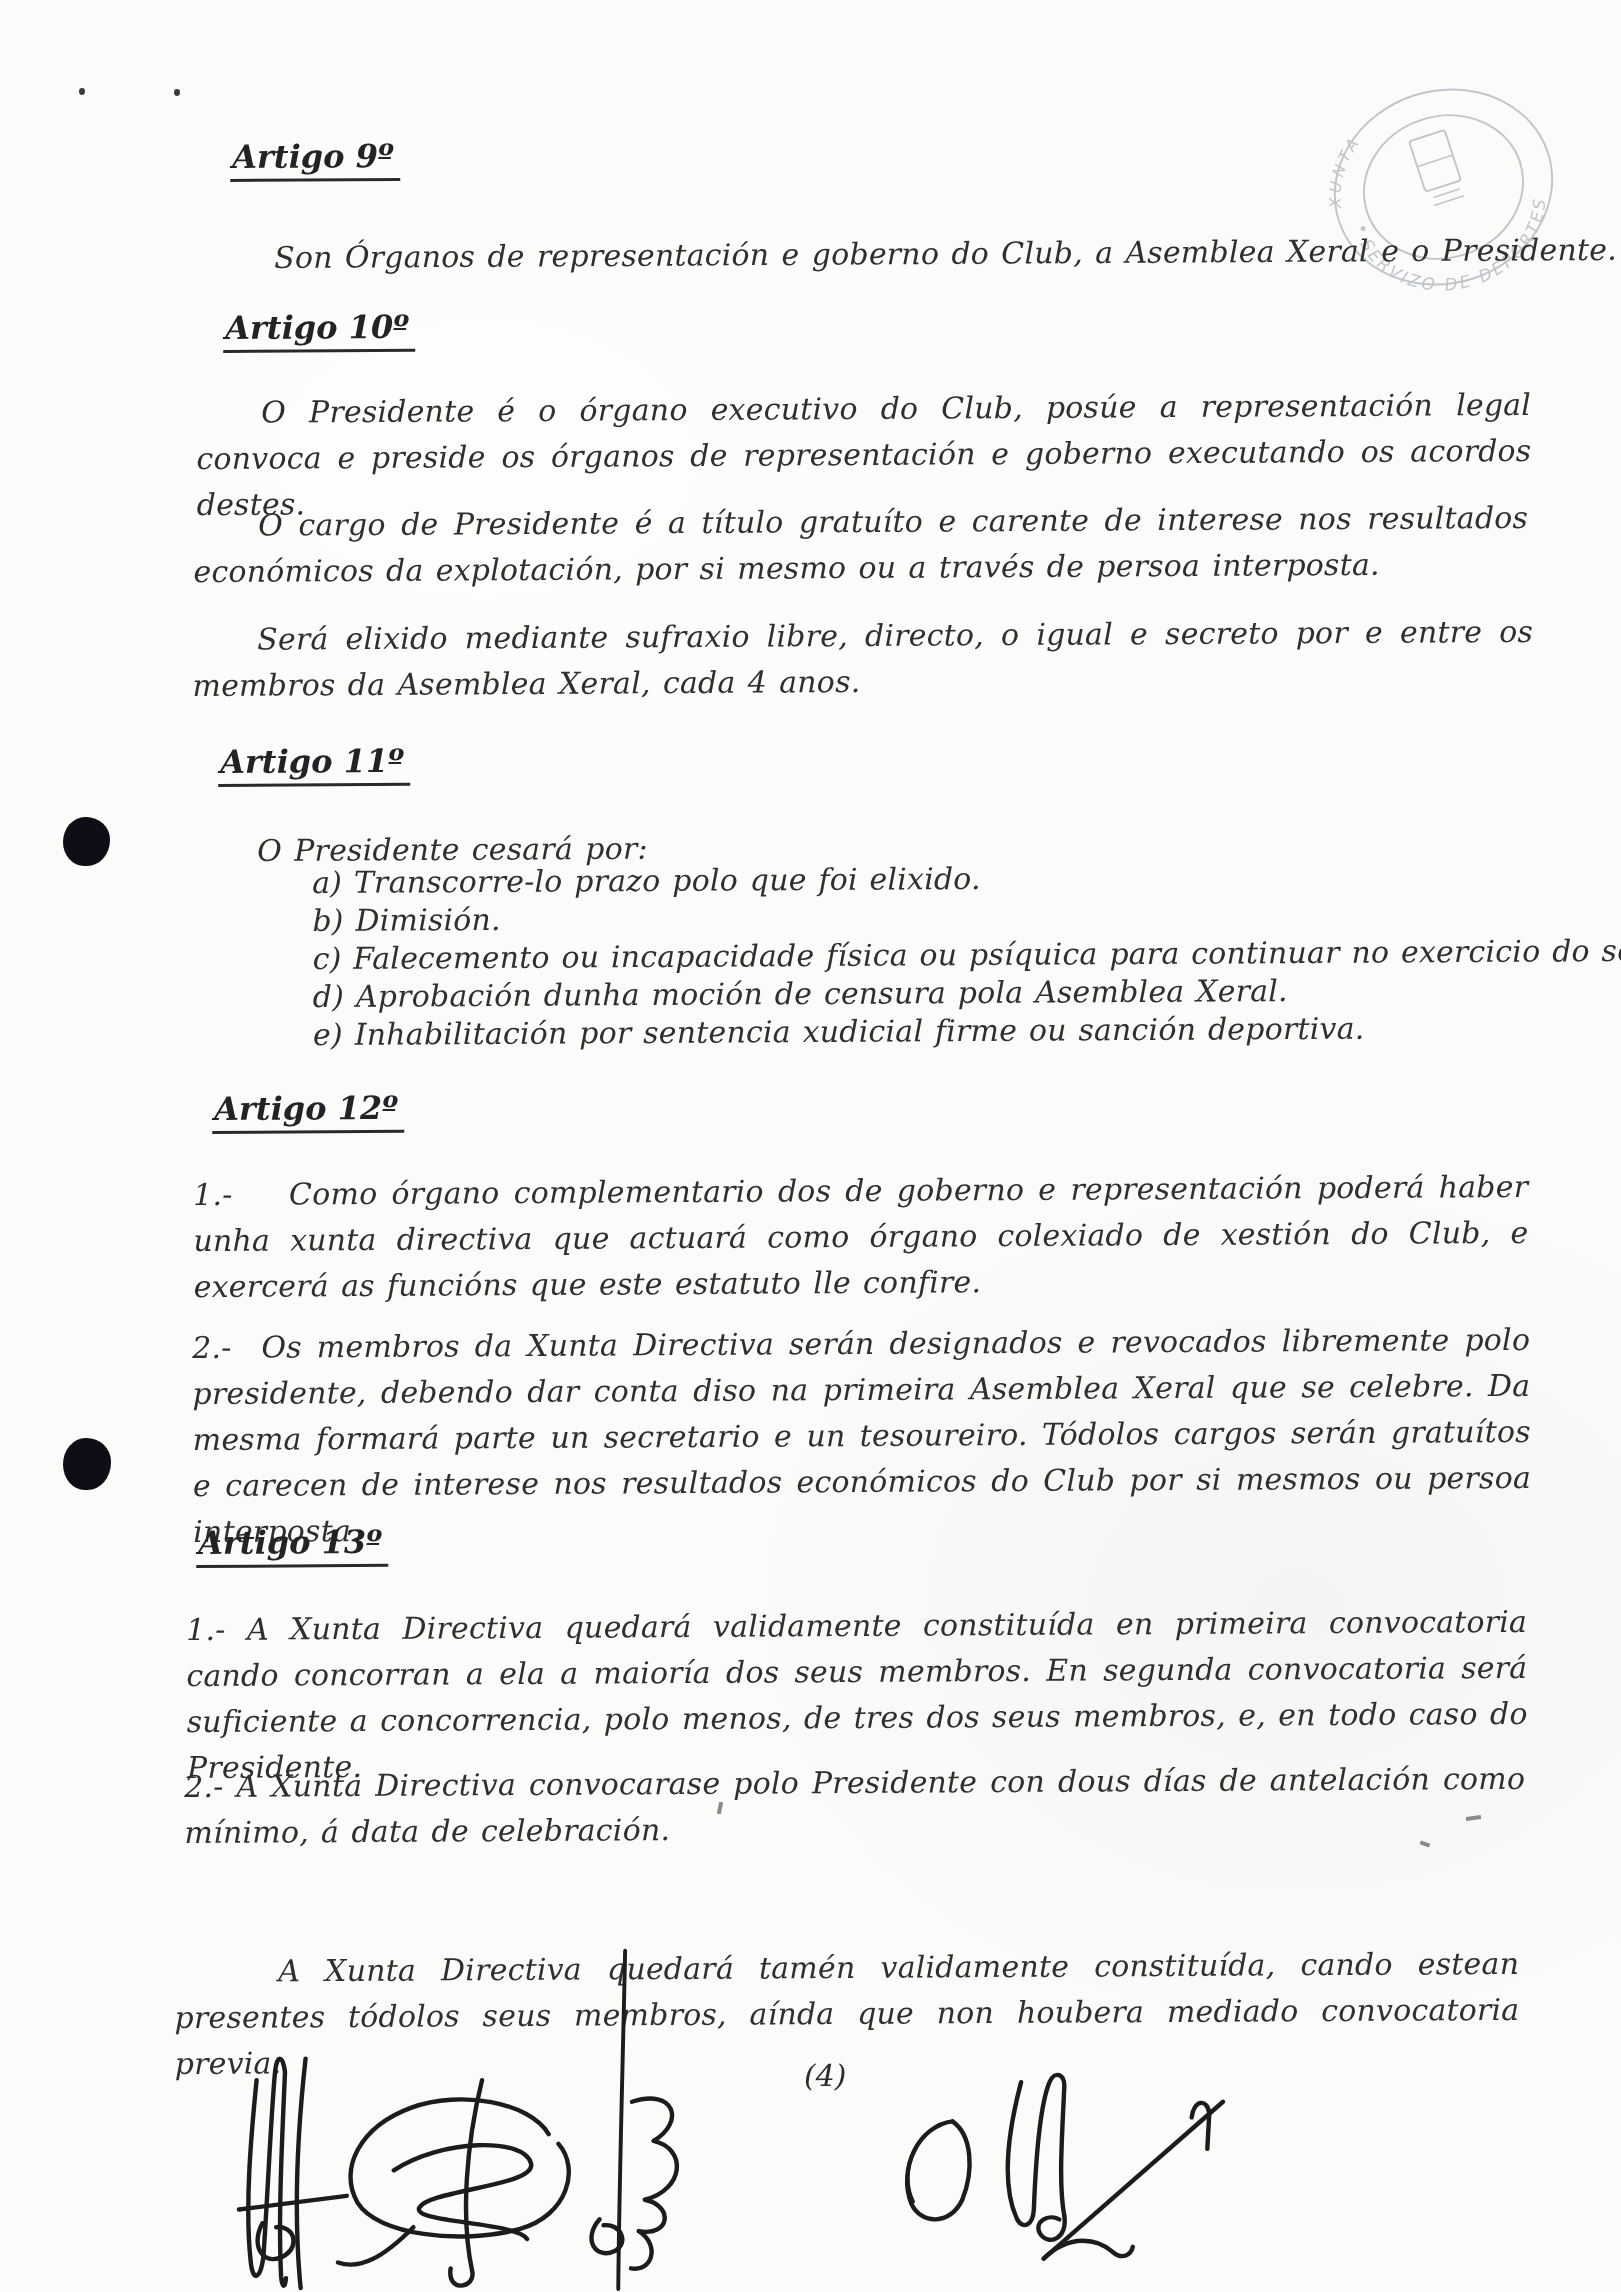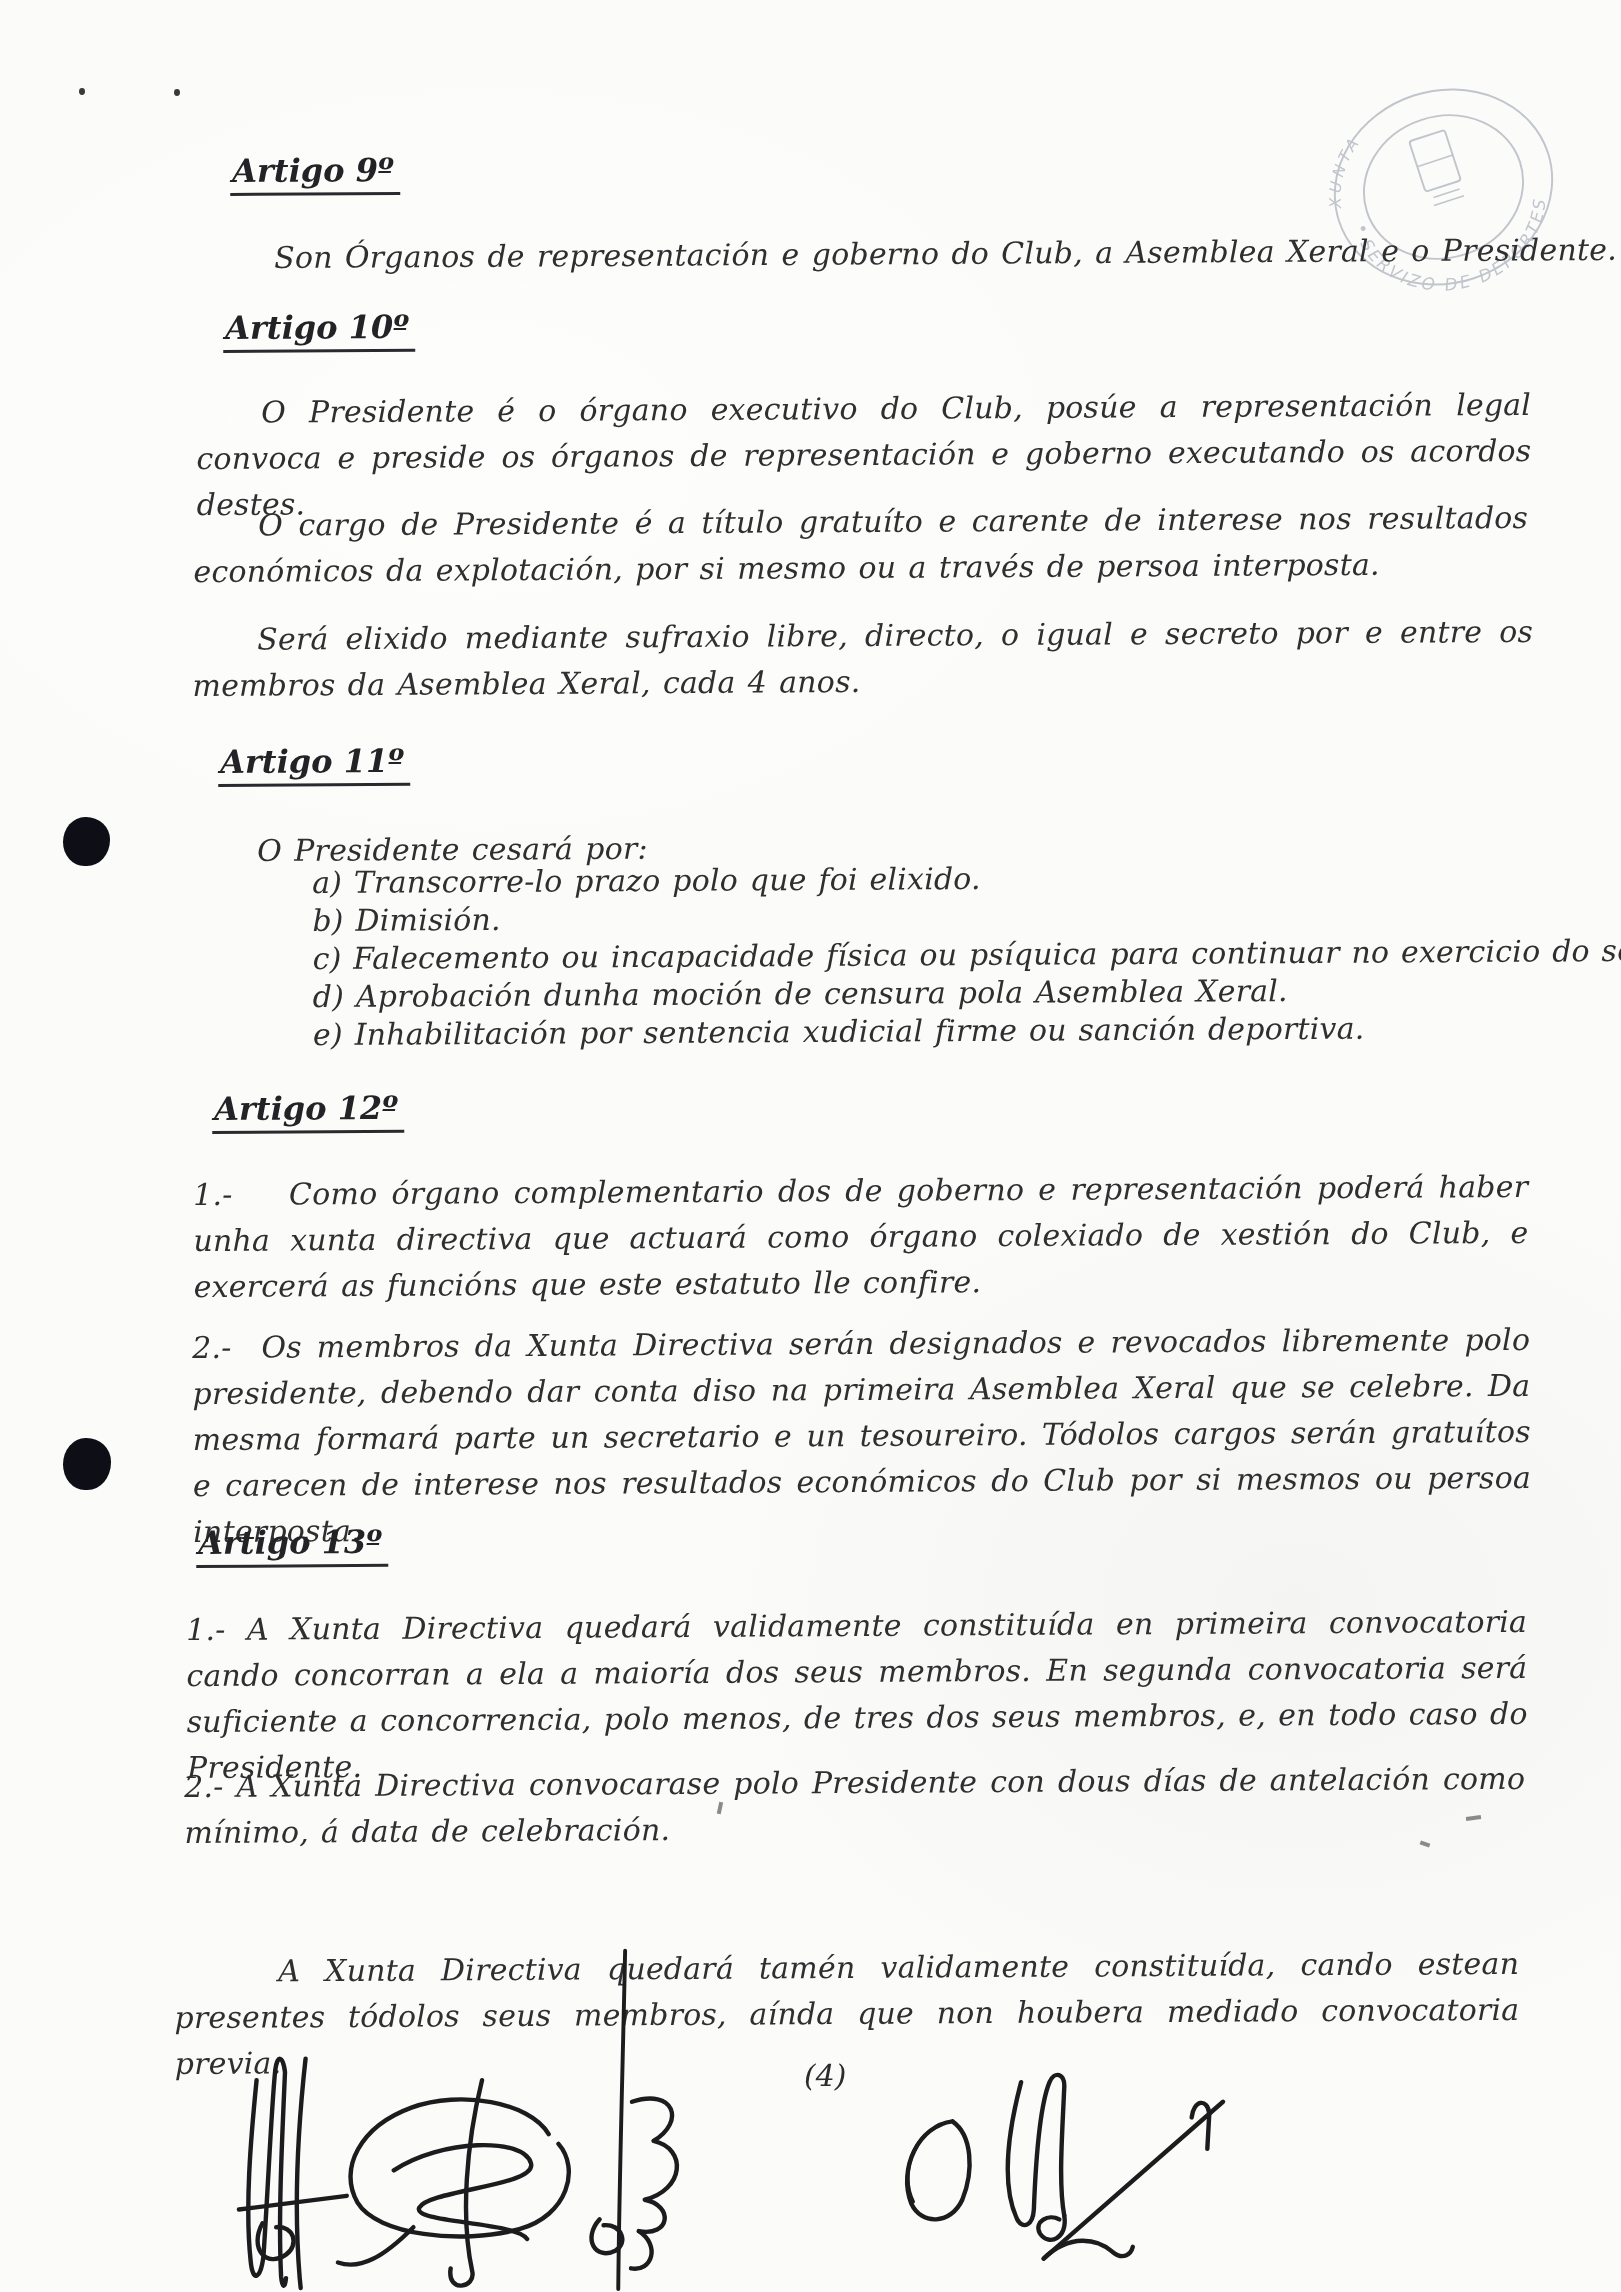--- a/index.html
+++ b/index.html
@@ -86,21 +86,21 @@
       <textPath href="#arcTop" xlink:href="#arcTop" startOffset="6%">XUNTA</textPath>
     </text>
     <text font-size="17" letter-spacing="3" fill="#b7bcc5" font-family="DejaVu Sans, sans-serif">
       <textPath href="#arcBottom" xlink:href="#arcBottom" startOffset="4%">SERVIZO DE DEPORTES</textPath>
     </text>
   </svg>
 
   <div class="blob" style="left:63px;top:817px;width:47px;height:49px;"></div>
   <div class="blob" style="left:63px;top:1438px;width:48px;height:52px;"></div>
 
-  <div class="h" style="left:230px;top:152px;">Artigo 9º</div>
+  <div class="h" style="left:230px;top:138px;">Artigo 9º</div>
   <div class="p single" style="left:274px;top:235px;">Son Órganos de representación e goberno do Club, a Asemblea Xeral e o Presidente.</div>
 
   <div class="h" style="left:223px;top:309px;">Artigo 10º</div>
   <div class="p ind1" style="left:196px;top:390px;width:1335px;">O Presidente é o órgano executivo do Club, posúe a representación legal convoca e preside os órganos de representación e goberno executando os acordos destes.</div>
   <div class="p ind1" style="left:193px;top:503px;width:1335px;">O cargo de Presidente é a título gratuíto e carente de interese nos resultados económicos da explotación, por si mesmo ou a través de persoa interposta.</div>
   <div class="p ind1" style="left:192px;top:617px;width:1341px;">Será elixido mediante sufraxio libre, directo, o igual e secreto por e entre os membros da Asemblea Xeral, cada 4 anos.</div>
 
   <div class="h" style="left:218px;top:743px;">Artigo 11º</div>
   <div class="p single" style="left:257px;top:828px;">O Presidente cesará por:</div>
   <div class="lst" style="left:312px;top:864px;">

